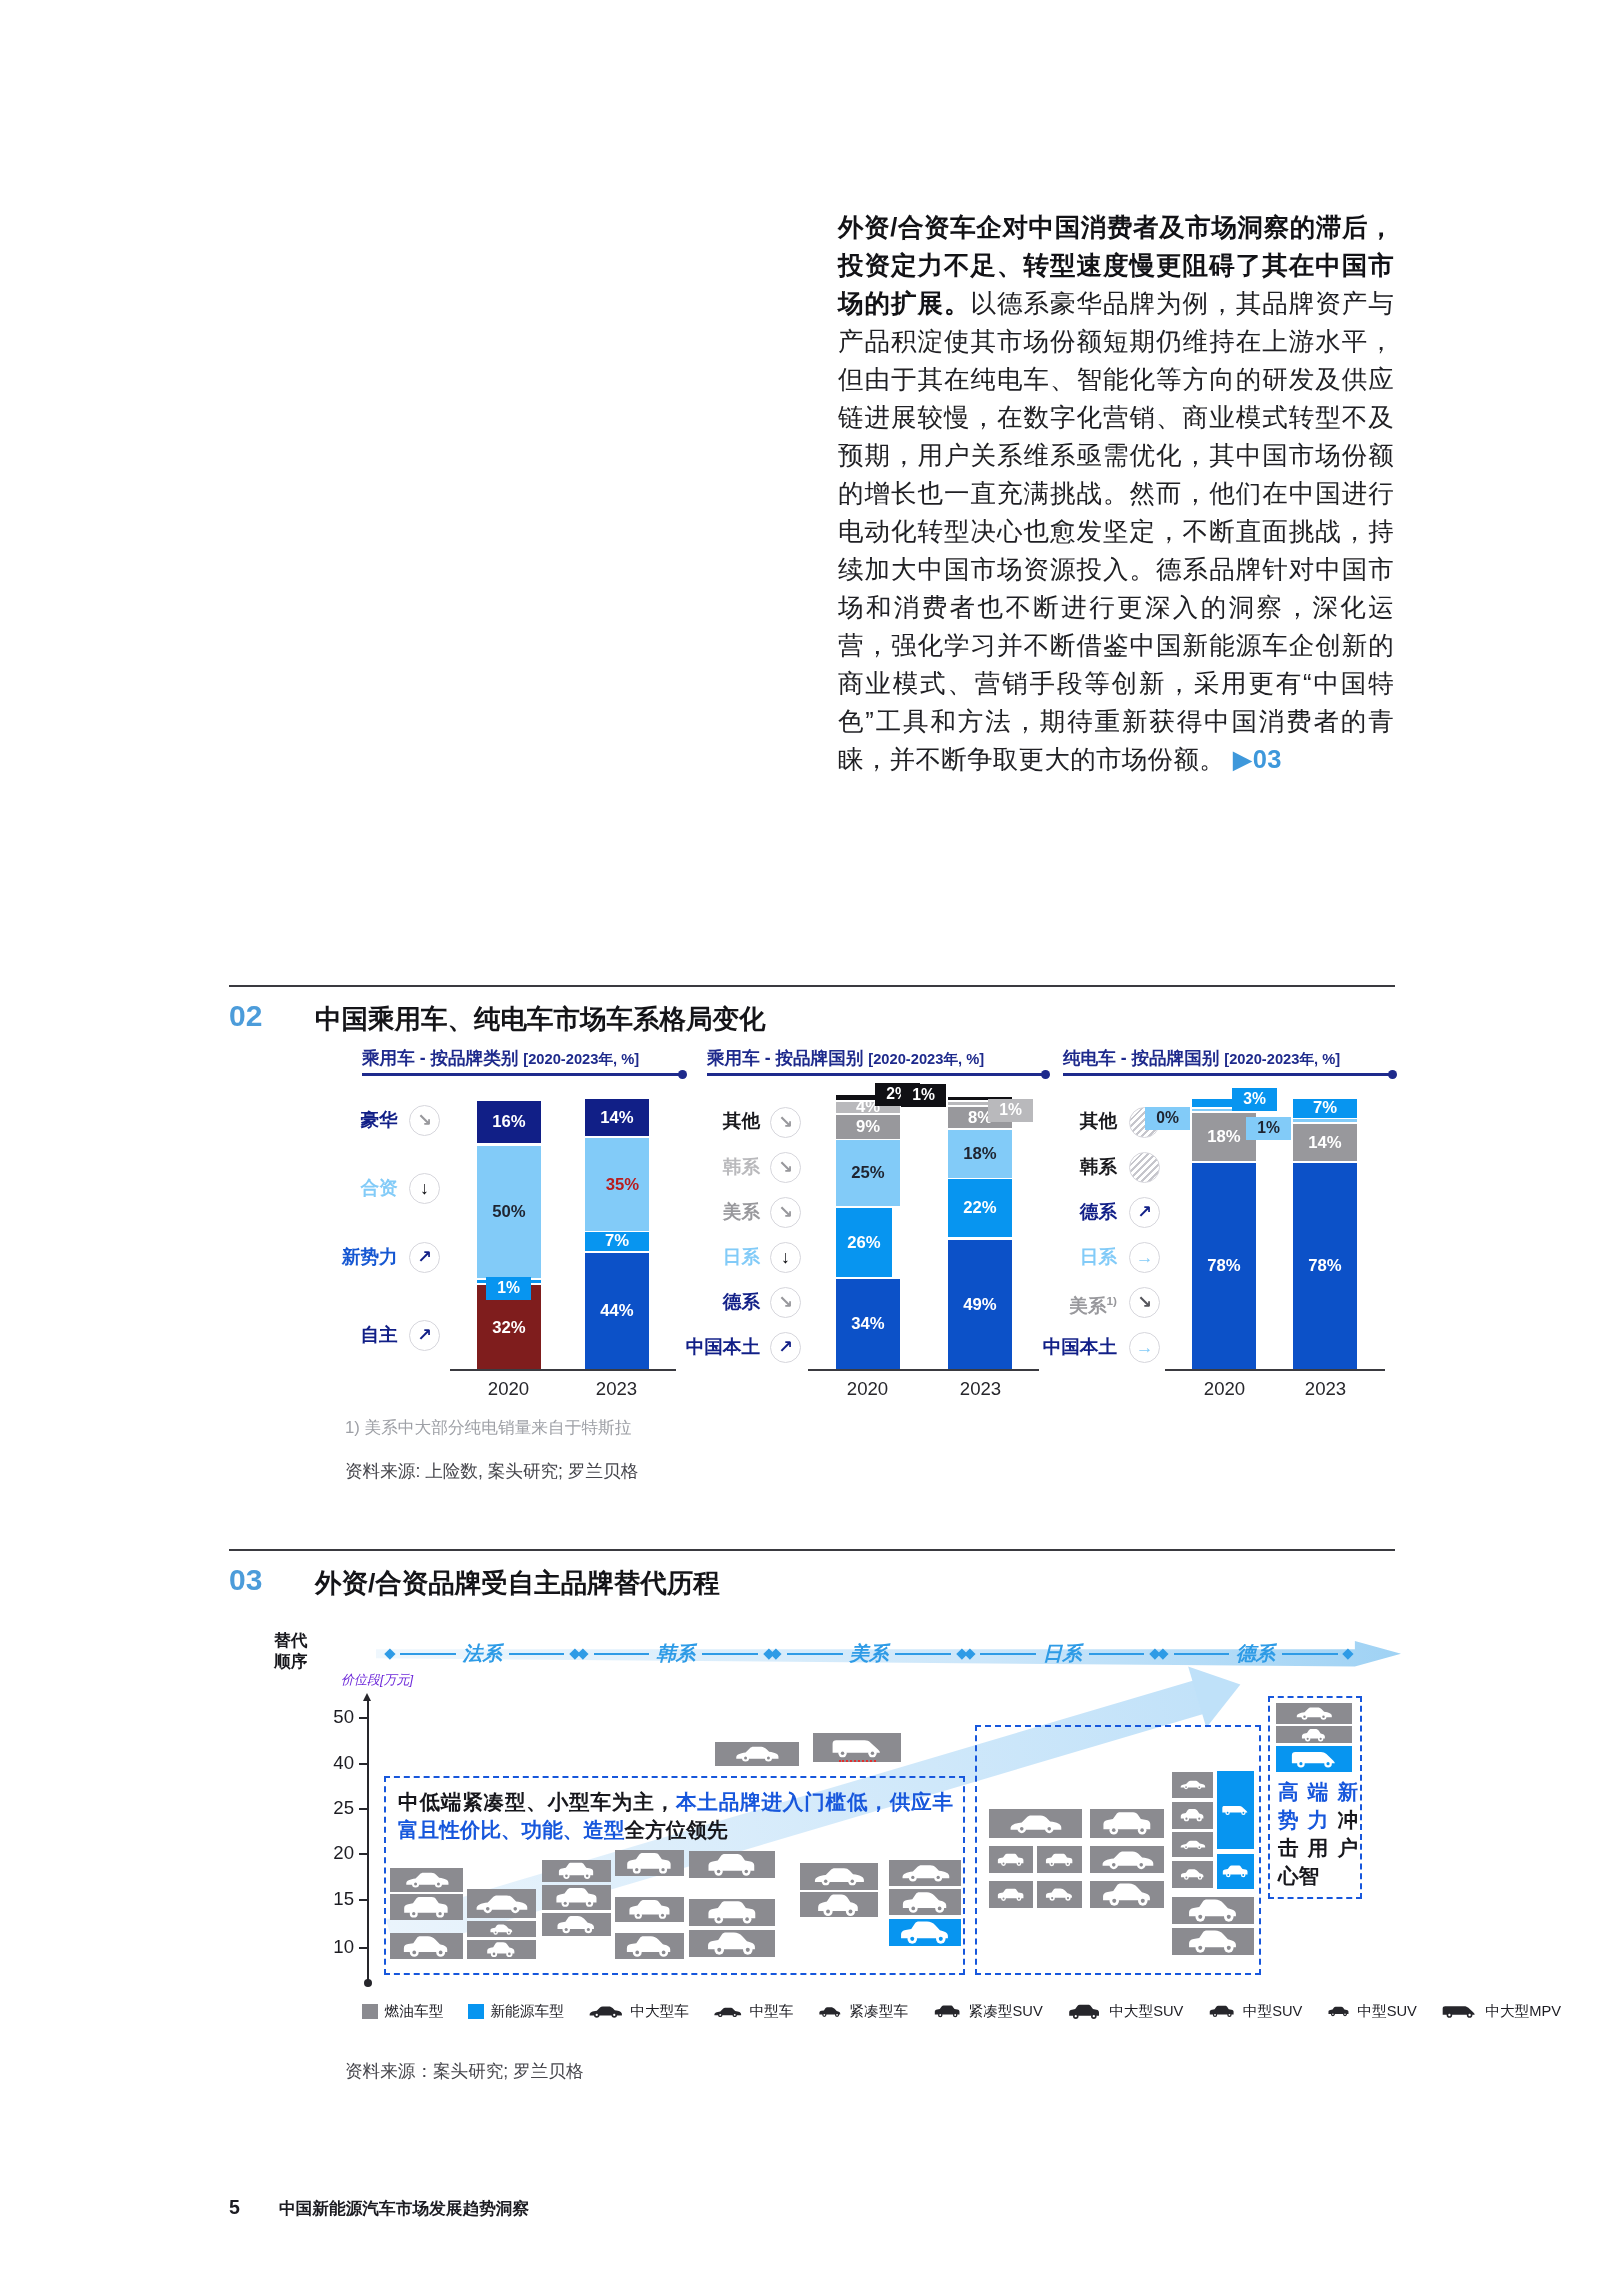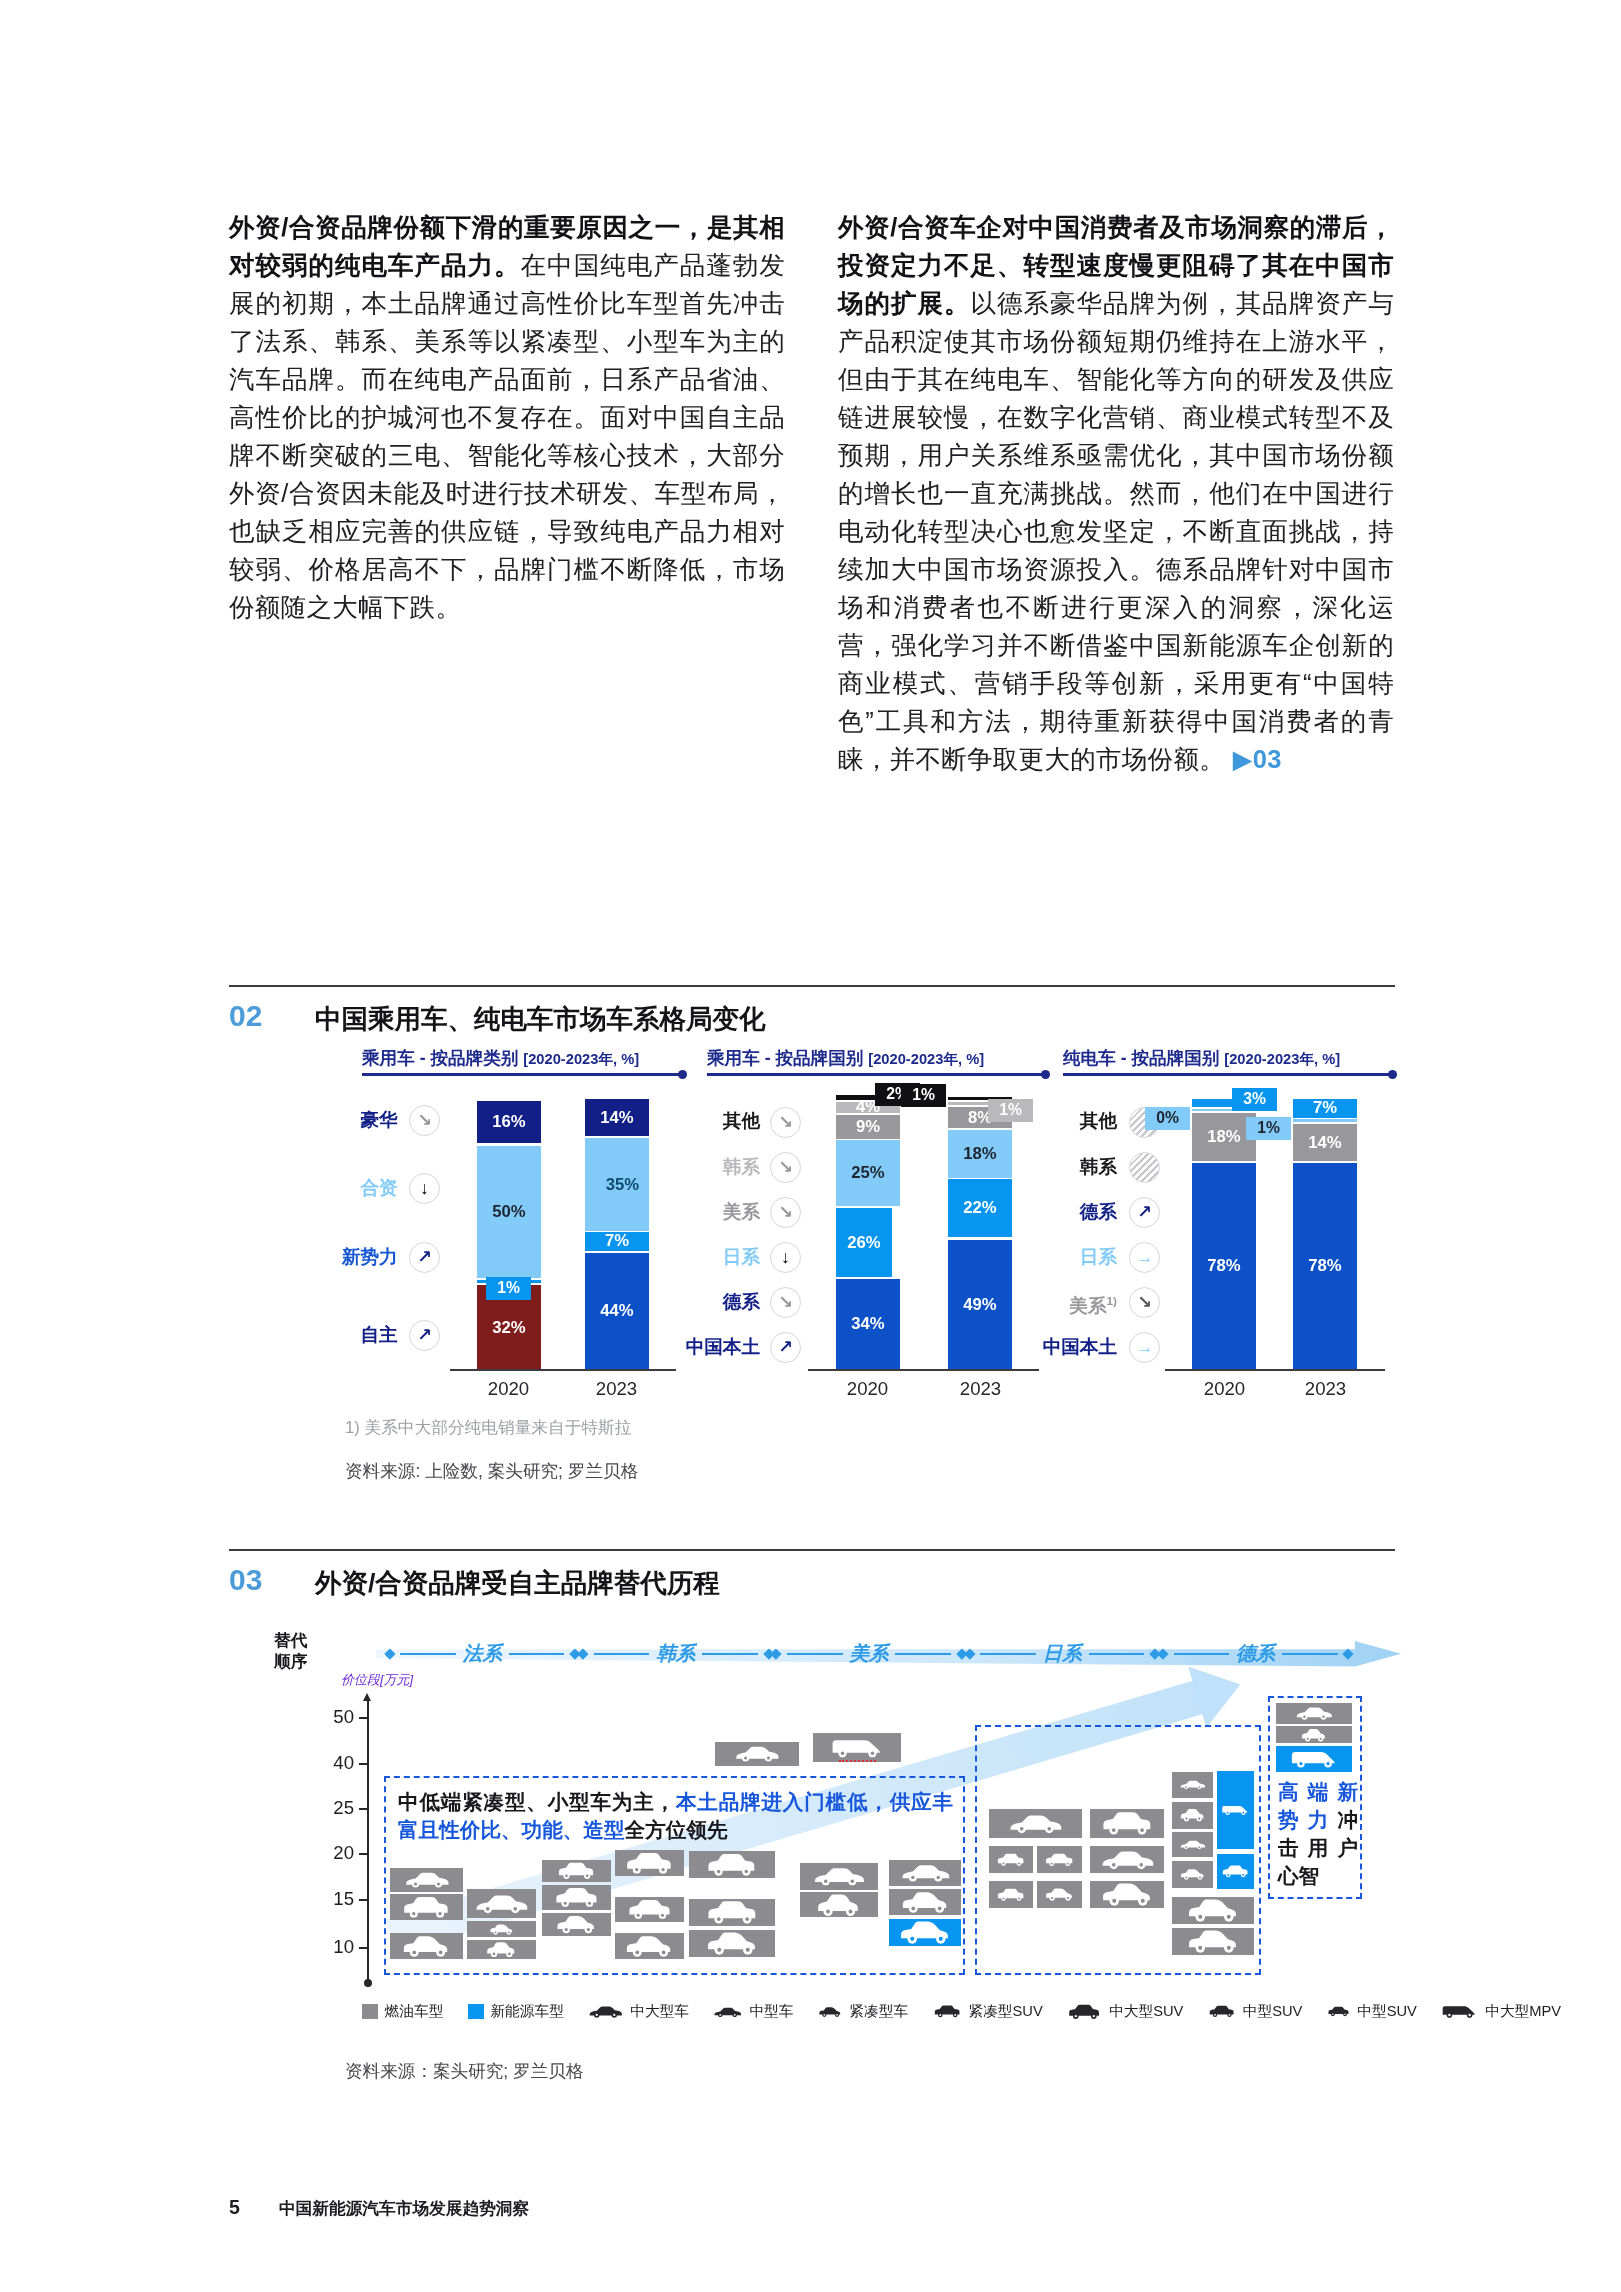--- a/index.html
+++ b/index.html
@@ -65,21 +65,20 @@
   .swatch{width:15.7px;height:15.7px;}
   .footer{position:absolute;display:flex;align-items:baseline;gap:39px;color:#1C1C22;}
   .footer .pg{font-size:19.6px;font-weight:700;}
   .footer .ft{font-size:16.7px;font-weight:700;}
 </style>
 </head>
 <body>
 
 <div id="page">
   <div id="intro-left" class="col" style="left:229px;top:208px;">
-      <p class="para"><span class="bold">外资/合资品牌份额下滑的重要原因之一，是其相对较弱的纯电车产品力。</span><span>在中国纯电产品蓬勃发展的初期，本土品牌通过高性价比车型首先冲击了法系、韩系、美系等以紧凑型、小型车为主的汽车品牌。而在纯电产品面前，日系产品省油、高性价比的护城河也不复存在。面对中国自主品牌不断突破的三电、智能化等核心技术，大部分外资/合资因未能及时进行技术研发、车型布局，也缺乏相应完善的供应链，导致纯电产品力相对较弱、价格居高不下，品牌门槛不断降低，市场份额随之大幅下跌。</span></p>
     </div>
   <div id="intro-right" class="col" style="left:838px;top:208px;">
       <p class="para"><span class="bold">外资/合资车企对中国消费者及市场洞察的滞后，投资定力不足、转型速度慢更阻碍了其在中国市场的扩展。</span><span>以德系豪华品牌为例，其品牌资产与产品积淀使其市场份额短期仍维持在上游水平，但由于其在纯电车、智能化等方向的研发及供应链进展较慢，在数字化营销、商业模式转型不及预期，用户关系维系亟需优化，其中国市场份额的增长也一直充满挑战。然而，他们在中国进行电动化转型决心也愈发坚定，不断直面挑战，持续加大中国市场资源投入。德系品牌针对中国市场和消费者也不断进行更深入的洞察，深化运营，强化学习并不断借鉴中国新能源车企创新的商业模式、营销手段等创新，采用更有“中国特色”工具和方法，期待重新获得中国消费者的青睐，并不断争取更大的市场份额。</span><span class="ref">▶03</span></p>
     </div>
 
   <div id="fig02" class="abs" style="left:229px;top:985px;width:1166px;height:515px;">
     <div class="fig-rule" style="left:0;top:0;width:1166px;"></div>
     <div class="fig-num" style="left:0;top:13.7px;">02</div>
     <div class="fig-title" style="left:86px;top:15.7px;">中国乘用车、纯电车市场车系格局变化</div>
     <div id="fig02-canvas" class="abs" style="left:0;top:0;width:1166px;height:515px;">
@@ -102,21 +101,21 @@
         <div class="seg" style="left: 248px; top: 295px; width: 64px; height: 2.6px; background: rgb(7, 149, 240);"></div>
         <div class="seg" style="left: 248px; top: 300px; width: 64px; height: 85px; background: #7f1d1d;">
           <span style="color: rgb(255, 255, 255);">32%</span>
         </div>
         <div class="callout" style="left: 257px; top: 292px; width: 45px; height: 22.5px; background: rgb(7, 149, 240); color: rgb(255, 255, 255);">1%</div>
         <div class="year-label" style="left: 240px; top: 393px; width: 79px;">2020</div>
         <div class="seg" style="left: 356px; top: 114px; width: 64px; height: 37px; background: rgb(17, 31, 135);">
           <span style="color: rgb(255, 255, 255);">14%</span>
         </div>
         <div class="seg" style="left: 356px; top: 153px; width: 64px; height: 93px; background: rgb(130, 203, 248);">
-          <span style="color: #0c4a6e; margin-left: 11px;">35%</span>
+          <span style="color: #b91c1c; margin-left: 11px;">35%</span>
         </div>
         <div class="seg" style="left: 356px; top: 247px; width: 64px; height: 18.5px; background: rgb(7, 149, 240);">
           <span style="color: rgb(255, 255, 255);">7%</span>
         </div>
         <div class="seg" style="left: 356px; top: 268px; width: 64px; height: 116px; background: rgb(12, 81, 200);">
           <span style="color: rgb(255, 255, 255);">44%</span>
         </div>
         <div class="year-label" style="left: 348px; top: 393px; width: 79px;">2023</div>
         <div class="axis" style="left: 221px; top: 384px; width: 226px; height: 2px;"></div>
         <div class="panel-title" style="left: 478px; top: 61px;"><span>乘用车 - 按品牌国别</span> <span class="sfx">[2020-2023年, %]</span></div>

